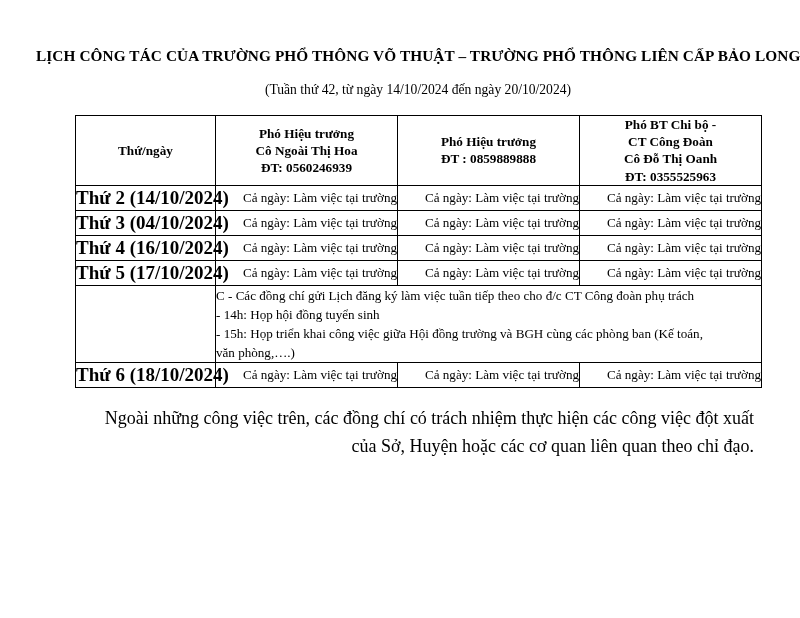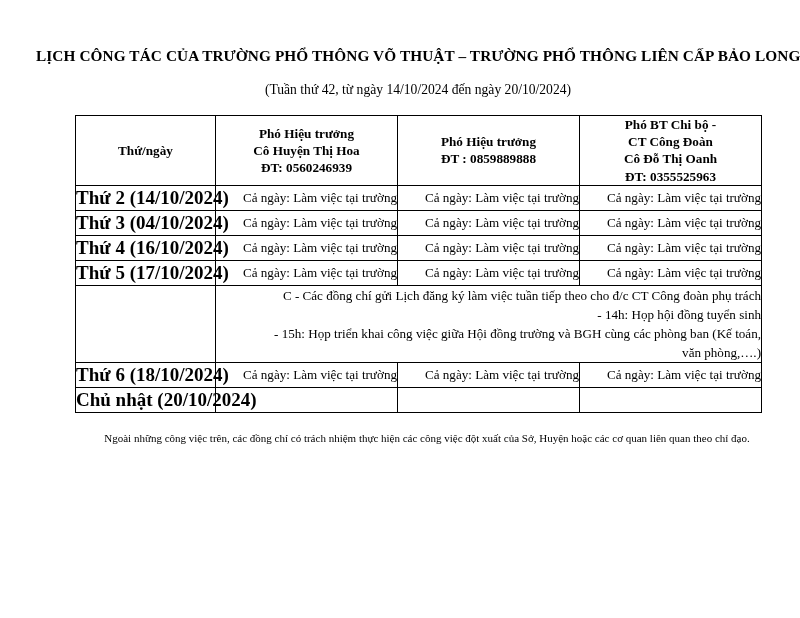--- a/index.html
+++ b/index.html
@@ -91,37 +91,37 @@
     font-size: 13.1px;
     padding: 6px 5px 6px 6px;
     white-space: nowrap;
     height: 25px;
     box-sizing: border-box;
   }
 
   .empty-cell { height: 25px; }
 
   .notes-cell {
-    text-align: right;
+    text-align: left;
     font-size: 13.1px;
     line-height: 1.46;
     padding: 6px 7px 7px 7px;
     vertical-align: top;
   }
   .notes-cell .ln { display: block; }
 
   .spacer-cell { vertical-align: top; }
 
   
   .footer-note {
     width: 672px;
     margin: 17px auto 0 auto;
-    font-size: 11px;
+    font-size: 18px;
     line-height: 1.52;
-    text-align: center;
+    text-align: right;
     text-indent: 18px;
   }
 </style>
 </head>
 <body>
 
 <div class="page">
 
   <div class="title-block">
     <div class="doc-title">LỊCH CÔNG TÁC CỦA TRƯỜNG PHỔ THÔNG VÕ THUẬT – TRƯỜNG PHỔ THÔNG LIÊN CẤP BẢO LONG</div>
@@ -136,21 +136,21 @@
         <col class="c-p2">
         <col class="c-p3">
       </colgroup>
       <thead>
         <tr>
           <th class="head-cell">
             <span class="ln">Thứ/ngày</span>
           </th>
           <th class="head-cell">
             <span class="ln">Phó Hiệu trưởng</span>
-            <span class="ln">Cô Huyện Thị Hoa</span>
+            <span class="ln">Cô Ngoài Thị Hoa</span>
             <span class="ln">ĐT: 0560246939</span>
           </th>
           <th class="head-cell">
             <span class="ln">Phó Hiệu trưởng</span>
             <span class="ln">ĐT : 0859889888</span>
           </th>
           <th class="head-cell">
             <span class="ln">Phó BT Chi bộ -</span>
             <span class="ln">CT Công Đoàn</span>
             <span class="ln">Cô Đỗ Thị Oanh</span>
@@ -199,26 +199,20 @@
         </tr>
 
         <tr>
           <td class="day-cell">Thứ 6 (18/10/2024)</td>
           <td class="task-cell">Cả ngày: Làm việc tại trường</td>
           <td class="task-cell">Cả ngày: Làm việc tại trường</td>
           <td class="task-cell">Cả ngày: Làm việc tại trường</td>
         </tr>
 
 
-        <tr>
-          <td class="day-cell">Chủ nhật (20/10/2024)</td>
-          <td class="task-cell empty-cell"></td>
-          <td class="task-cell empty-cell"></td>
-          <td class="task-cell empty-cell"></td>
-        </tr>
 
       </tbody>
     </table>
   </div>
 
   <div class="footer-note">Ngoài những công việc trên, các đồng chí có trách nhiệm thực hiện các công việc đột xuất của Sở, Huyện hoặc các cơ quan liên quan theo chỉ đạo.</div>
 
 </div>
 
 </body></html>

